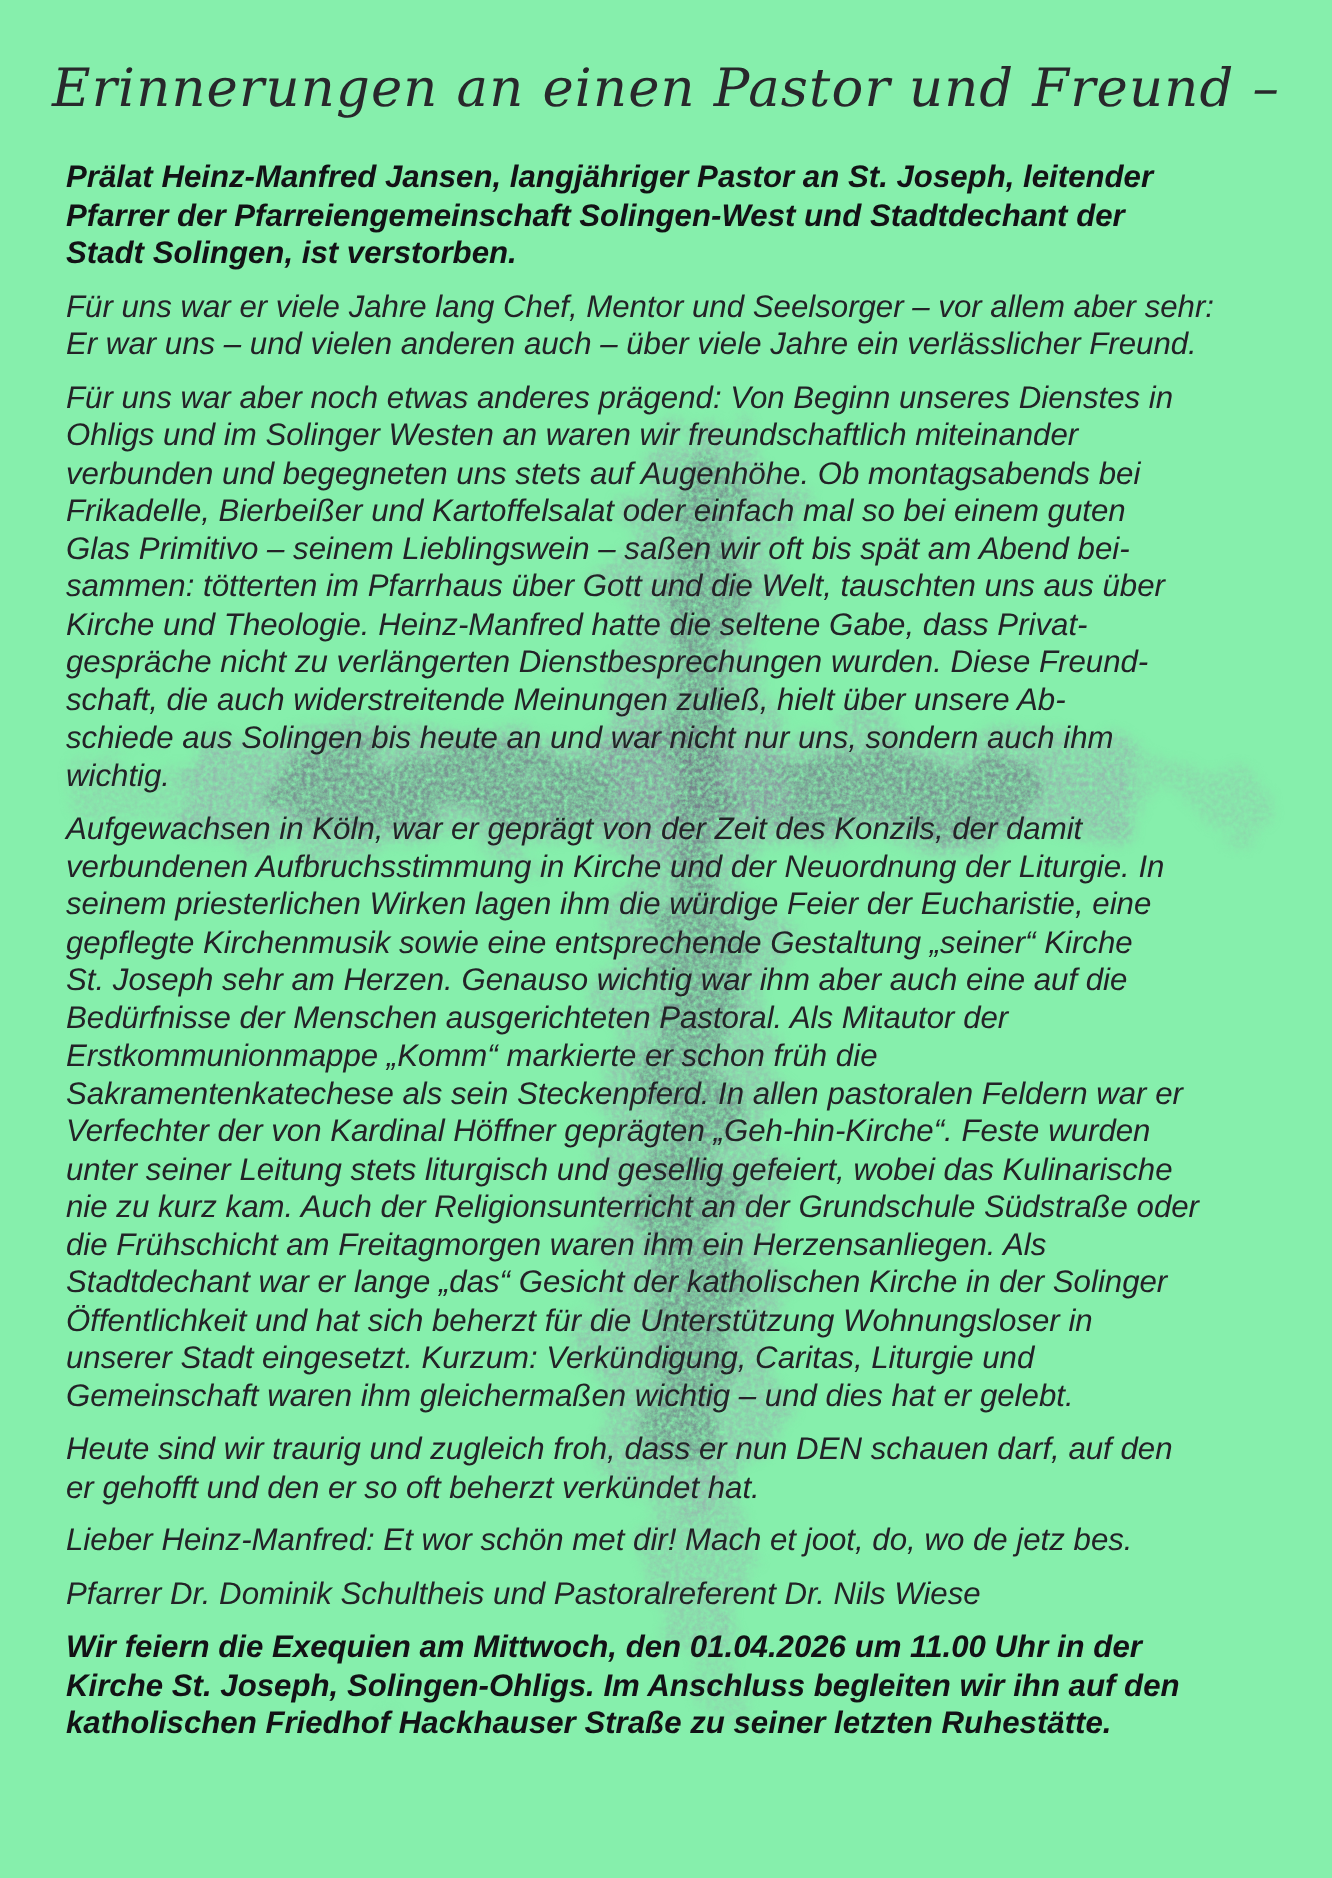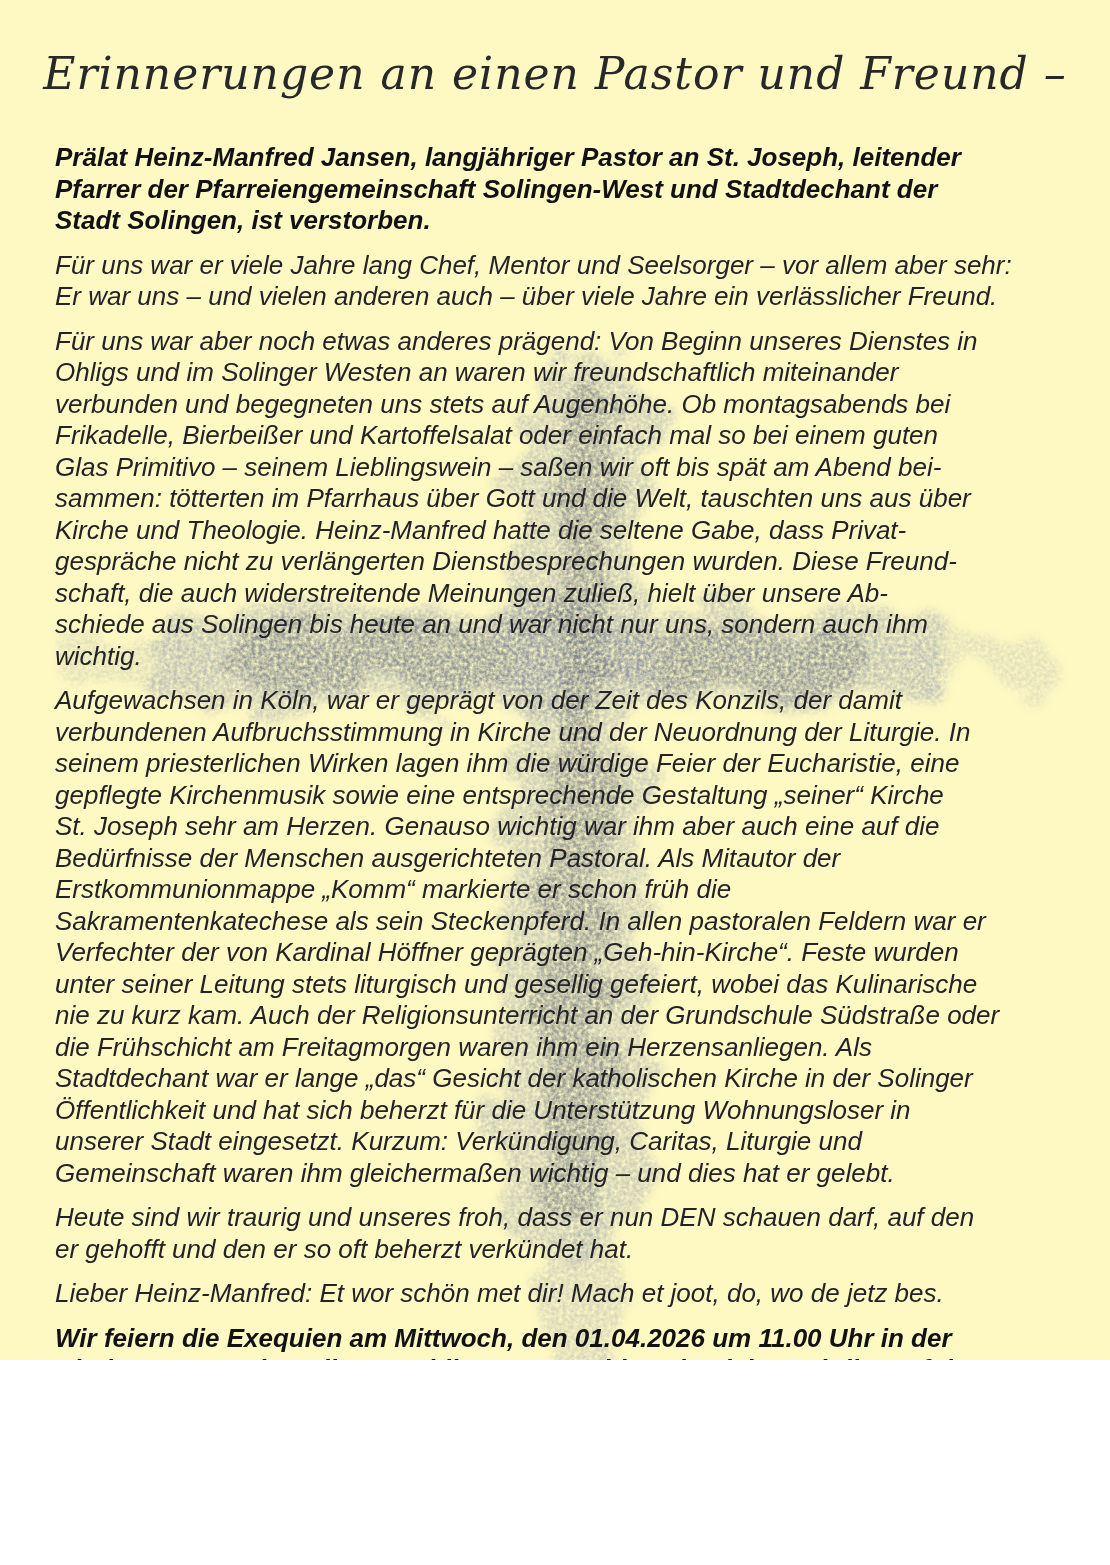--- a/index.html
+++ b/index.html
@@ -1,21 +1,21 @@
 <!DOCTYPE html>
 <html><head>
 <meta charset="utf-8">
 <style>
   html, body { margin: 0; padding: 0; background: #ffffff; }
 
   .page {
     position: relative;
     width: 1110px;
-    height: 1360px;
-    background: #fef9c3;
+    height: 1565px;
+    background: #86efac;
     overflow: hidden;
     font-family: "Liberation Sans", sans-serif;
   }
 
   
   .watermark {
     position: absolute;
     left: 0; top: 0;
     width: 1110px; height: 1565px;
     z-index: 0;
@@ -30,21 +30,21 @@
     font-style: italic;
     font-size: 44px;
     line-height: 64px;
     letter-spacing: 1px;
     color: #28282b;
   }
 
   .content {
     position: relative;
     z-index: 1;
-    margin-top: 36px;
+    margin-top: 26px;
     padding: 0 55px;
     font-family: "Liberation Sans", sans-serif;
     font-style: italic;
     font-size: 26px;
     line-height: 31.5px;
     color: #232327;
   }
 
   p.para {
     margin: 0 0 13px 0;
@@ -115,21 +115,22 @@
 Erstkommunionmappe „Komm“ markierte er schon früh die
 Sakramentenkatechese als sein Steckenpferd. In allen pastoralen Feldern war er
 Verfechter der von Kardinal Höffner geprägten „Geh-hin-Kirche“. Feste wurden
 unter seiner Leitung stets liturgisch und gesellig gefeiert, wobei das Kulinarische
 nie zu kurz kam. Auch der Religionsunterricht an der Grundschule Südstraße oder
 die Frühschicht am Freitagmorgen waren ihm ein Herzensanliegen. Als
 Stadtdechant war er lange „das“ Gesicht der katholischen Kirche in der Solinger
 Öffentlichkeit und hat sich beherzt für die Unterstützung Wohnungsloser in
 unserer Stadt eingesetzt. Kurzum: Verkündigung, Caritas, Liturgie und
 Gemeinschaft waren ihm gleichermaßen wichtig – und dies hat er gelebt.</p>
-    <p class="para">Heute sind wir traurig und unseres froh, dass er nun DEN schauen darf, auf den
+    <p class="para">Heute sind wir traurig und zugleich froh, dass er nun DEN schauen darf, auf den
 er gehofft und den er so oft beherzt verkündet hat.</p>
     <p class="para">Lieber Heinz-Manfred: Et wor schön met dir! Mach et joot, do, wo de jetz bes.</p>
+    <p class="para">Pfarrer Dr. Dominik Schultheis und Pastoralreferent Dr. Nils Wiese</p>
     <p class="para bold center">Wir feiern die Exequien am Mittwoch, den 01.04.2026 um 11.00 Uhr in der
 Kirche St. Joseph, Solingen-Ohligs. Im Anschluss begleiten wir ihn auf den
 katholischen Friedhof Hackhauser Straße zu seiner letzten Ruhestätte.</p>
   </main>
 
 </div>
 
 </body></html>

